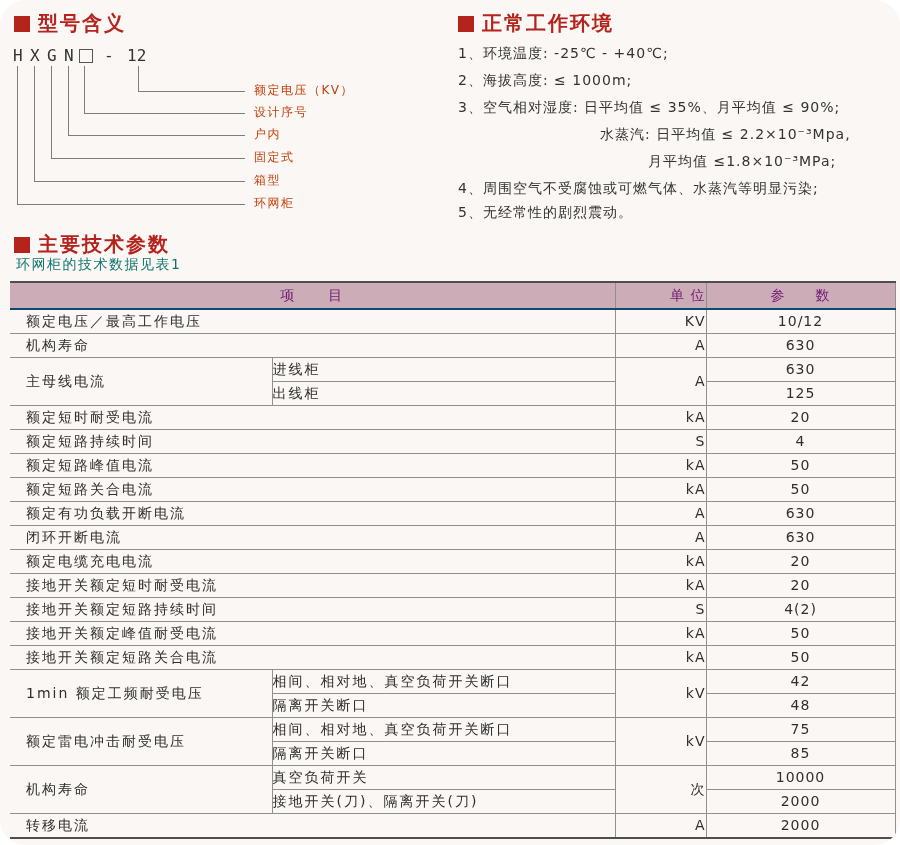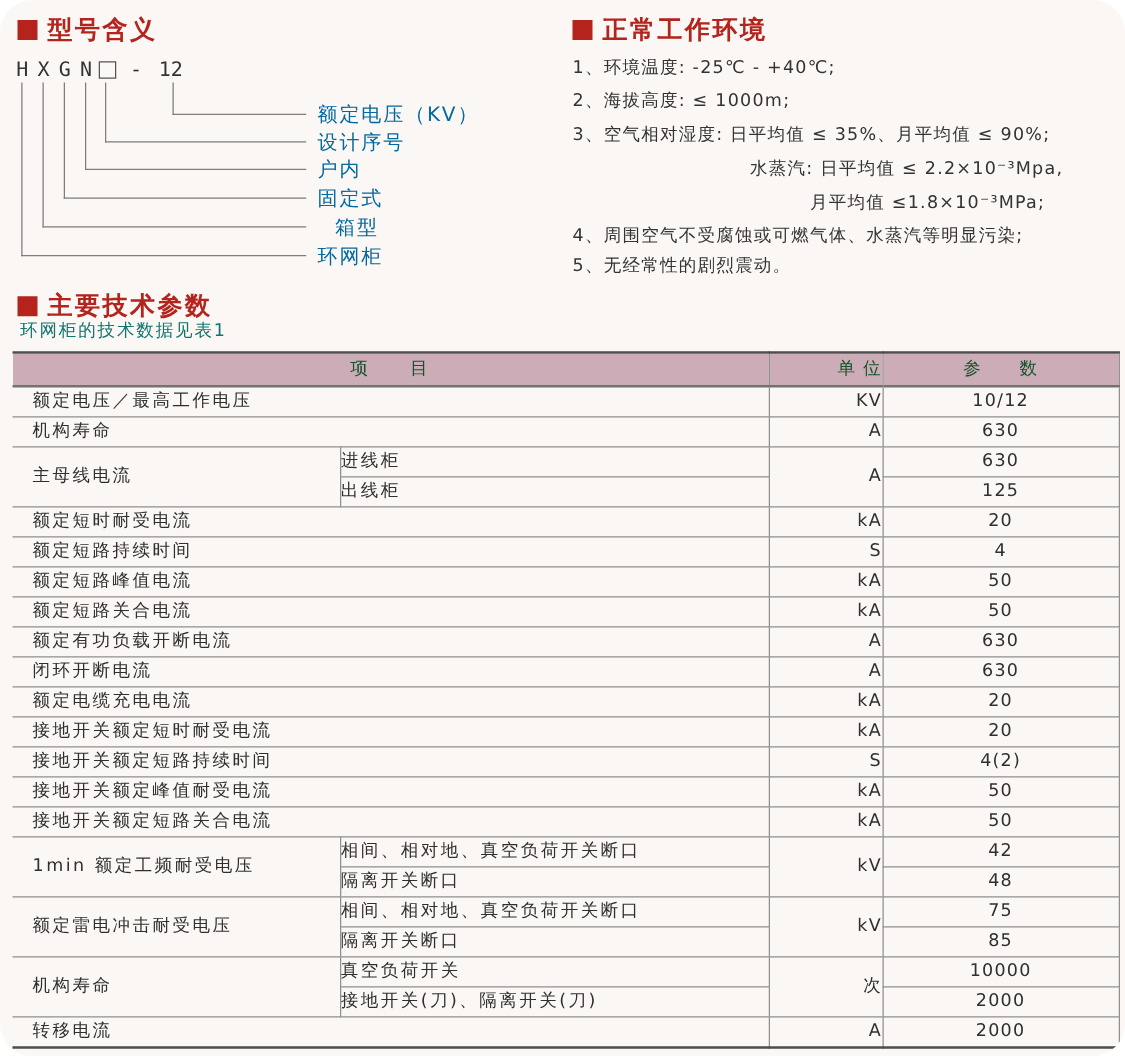--- a/index.html
+++ b/index.html
@@ -11,39 +11,39 @@
   }
   .sec-title{position:absolute; display:flex; align-items:center; gap:8px;}
   .sec-title .sq{width:16px; height:16px; background:#b5231d; display:inline-block;}
   .sec-title .t{font-size:20px; font-weight:bold; color:#b5231d; letter-spacing:2px;}
 
   
   .code-char{position:absolute; font-family:"DejaVu Sans Mono","Liberation Mono",monospace;
     font-size:16px; color:#333; top:46px;}
   .code-box{position:absolute; width:12px; height:12px; border:1.5px solid #555; top:49px; left:79px; background:transparent;}
   .connector{position:absolute; border-left:1px solid #7d7d7d; border-bottom:1px solid #7d7d7d;}
-  .model-label{position:absolute; font-size:16px; letter-spacing:1.5px; color:#0369a1; white-space:nowrap;}
+  .model-label{position:absolute; font-size:12px; letter-spacing:1.5px; color:#c2410c; white-space:nowrap;}
 
   
   .env-line{position:absolute; font-size:14px; letter-spacing:1px; color:#333; white-space:nowrap;}
 
   
   .subtitle{position:absolute; left:16px; top:256px; font-size:14px; letter-spacing:1.5px; color:#0f766e;}
 
   
   table.tech{
     position:absolute; left:10px; top:281px; width:885px;
     border-collapse:collapse; table-layout:fixed;
     font-size:14px; color:#2f2f2f;
     border-top:2px solid #4e4e4e; border-bottom:2px solid #4e4e4e;
   }
   table.tech td{border:1px solid #909090; height:23px; padding:0 0; line-height:1.1; letter-spacing:2px; overflow:hidden; white-space:nowrap;}
   table.tech thead td{
-    background:#ccacb6; border-bottom:2px solid #737373; height:25px;
-    text-align:center; color:#14532d;
+    background:#ccacb6; border-bottom:2px solid #0c4a6e; height:25px;
+    text-align:center; color:#701a75;
   }
   table.tech td.col-item{border-left:none; text-align:left; padding-left:16px;}
   table.tech td.col-sub{text-align:left; }
   table.tech td.col-unit{text-align:right; letter-spacing:1px;}
   table.tech td.col-value{text-align:center; letter-spacing:1px;}
 </style>
 </head>
 <body>
 
 <div class="page">
@@ -69,21 +69,21 @@
       <div class="connector" style="left:84px;  top:66px; width:160px; height:47px;"></div>
       <div class="connector" style="left:68px;  top:66px; width:176px; height:69px;"></div>
       <div class="connector" style="left:51px;  top:66px; width:193px; height:92px;"></div>
       <div class="connector" style="left:34px;  top:66px; width:210px; height:115px;"></div>
       <div class="connector" style="left:17px;  top:66px; width:227px; height:138px;"></div>
 
       <div class="model-label" style="left:254px; top:82px;">额定电压（KV）</div>
       <div class="model-label" style="left:254px; top:104px;">设计序号</div>
       <div class="model-label" style="left:254px; top:126px;">户内</div>
       <div class="model-label" style="left:254px; top:149px;text-align:center;">固定式</div>
-      <div class="model-label" style="left:268px; top:172px;">箱型</div>
+      <div class="model-label" style="left:254px; top:172px;">箱型</div>
       <div class="model-label" style="left:254px; top:195px;">环网柜</div>
     </div>
   </section>
 
   <section>
     <div class="sec-title" style="left:458px; top:10px;">
       <span class="sq"></span>
       <span class="t">正常工作环境</span>
     </div>
     <div class="env-line" style="left:458px; top:45px;">1、环境温度:  -25℃ - +40℃;</div>

